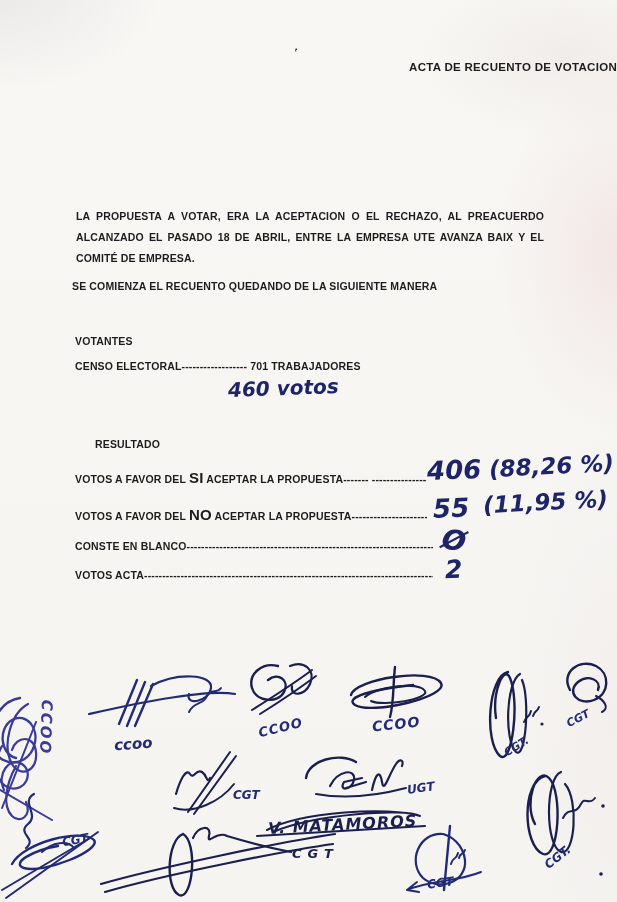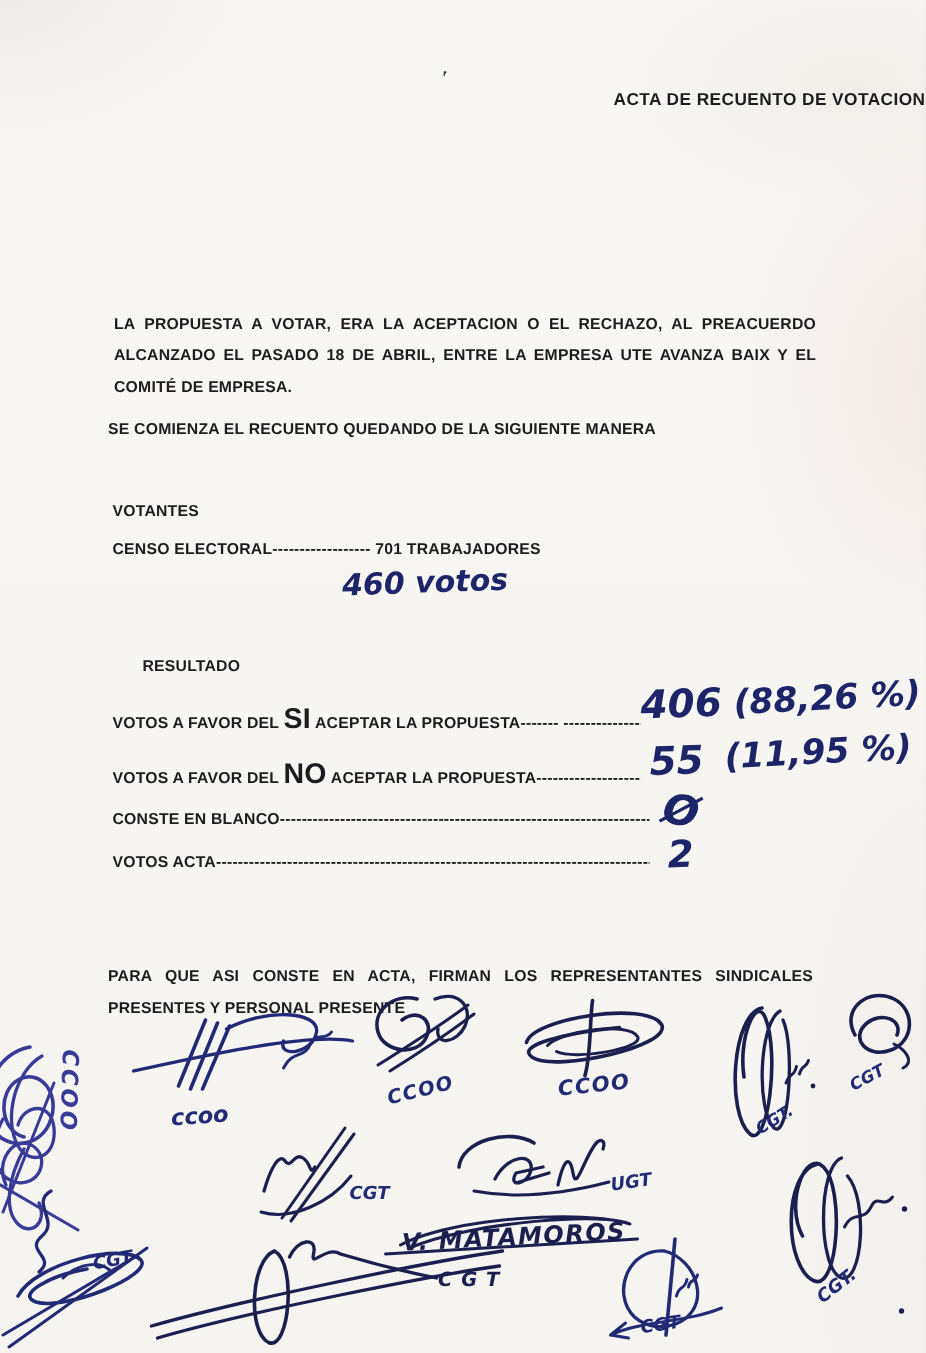--- a/index.html
+++ b/index.html
@@ -14,21 +14,21 @@
       radial-gradient(ellipse 180px 260px at 101% 28%, rgba(228,190,190,.28), transparent 70%),
       radial-gradient(ellipse 220px 120px at 92% 6%, rgba(214,202,196,.22), transparent 70%),
       radial-gradient(ellipse 260px 160px at -2% -2%, rgba(170,170,172,.20), transparent 70%),
       radial-gradient(ellipse 140px 400px at 100% 80%, rgba(225,205,205,.15), transparent 75%),
       linear-gradient(#f8f7f4,#f5f4f1);
     color:#1b1b1b;
   }
   .typed{position:absolute;font-weight:700;font-size:10.5px;letter-spacing:.15px;color:#1c1c1e;}
   .para{line-height:21px;text-align:justify;}
   .row{white-space:nowrap;overflow:hidden;}
-  .keyword{font-size:19px;font-weight:800;letter-spacing:.2px;}
+  .keyword{font-size:15px;font-weight:800;letter-spacing:.2px;}
   .hw{
     position:absolute;color:#1d2468;
     font-family:"DejaVu Sans",sans-serif;
     font-style:italic;font-weight:700;
     transform:rotate(-2deg);
     white-space:nowrap;
   }
   .sig-label{
     position:absolute;color:#232a75;
     font-family:"DejaVu Sans",sans-serif;
@@ -78,21 +78,20 @@
   <div class="typed row" style="left:75px;top:540px;width:358px;">
     <span>CONSTE EN BLANCO</span><span>----------------------------------------------------------------------------------------</span>
   </div>
   <div class="hw" style="left:442px;top:524px;font-size:28px;transform:rotate(12deg);">Ø</div>
 
   <div class="typed row" style="left:75px;top:569px;width:358px;">
     <span>VOTOS ACTA</span><span>--------------------------------------------------------------------------------------------</span>
   </div>
   <div class="hw" style="left:445px;top:555px;font-size:25px;">2</div>
 
-  <div class="typed para" style="left:72px;top:641px;width:470px;">PARA QUE ASI CONSTE EN ACTA, FIRMAN LOS REPRESENTANTES SINDICALES PRESENTES Y PERSONAL PRESENTE</div>
 
   <svg class="sig" style="left:-18px;top:688px;color:#3a3a99;" width="115" height="150" viewBox="0 0 115 150">
     <path stroke-width="2.4" d="M38 10 C14 14 4 44 12 62 C20 80 46 78 52 58 C58 40 44 24 30 32 C16 40 18 66 34 70"></path>
     <path stroke-width="2.2" d="M46 16 C28 26 20 58 30 76 C38 90 56 84 54 64 C52 46 34 48 30 62"></path>
     <path stroke-width="2.2" d="M20 58 C10 76 14 96 28 100 C44 104 52 84 40 76 C28 68 14 86 22 102"></path>
     <path stroke-width="2.2" d="M34 78 C24 96 20 118 30 128 C38 136 50 128 44 114"></path>
     <path stroke-width="2" d="M54 34 L20 120"></path>
     <path stroke-width="2" d="M8 96 L70 132"></path>
   </svg>
   <div class="sig-label" style="left:56px;top:700px;font-size:15px;transform:rotate(92deg);transform-origin:left top;letter-spacing:2px;color:#3a3a99;">CCOO</div>

